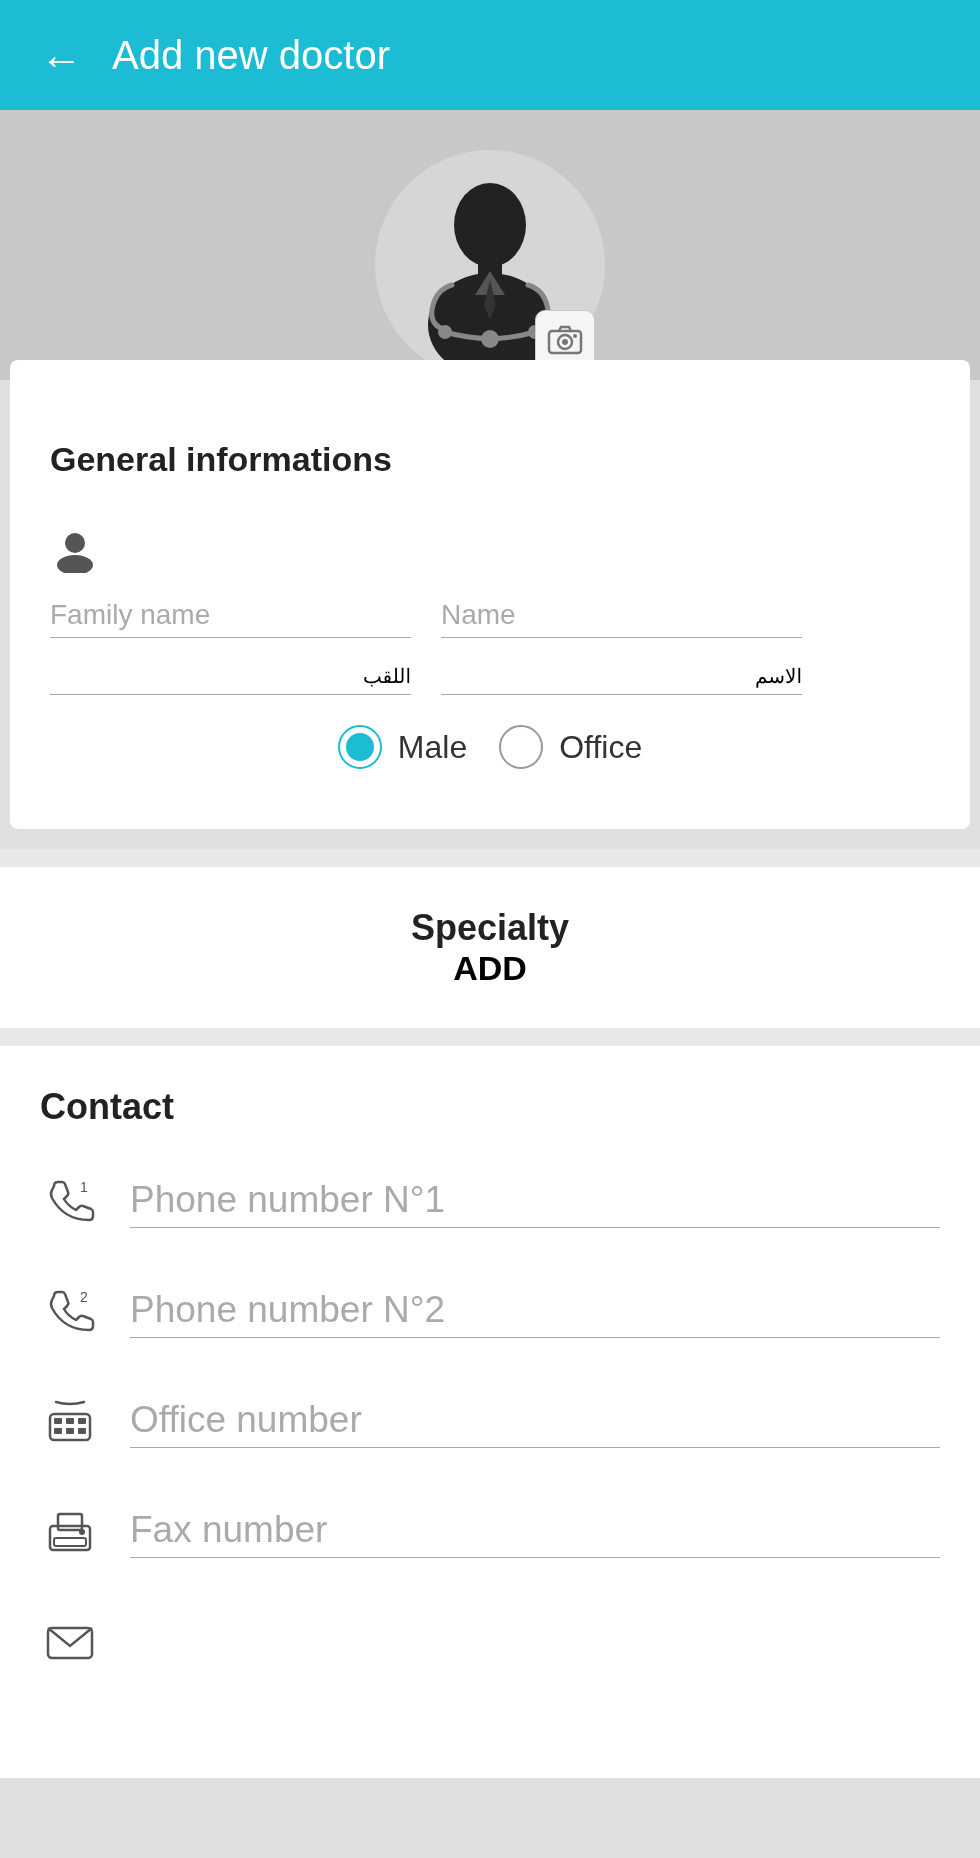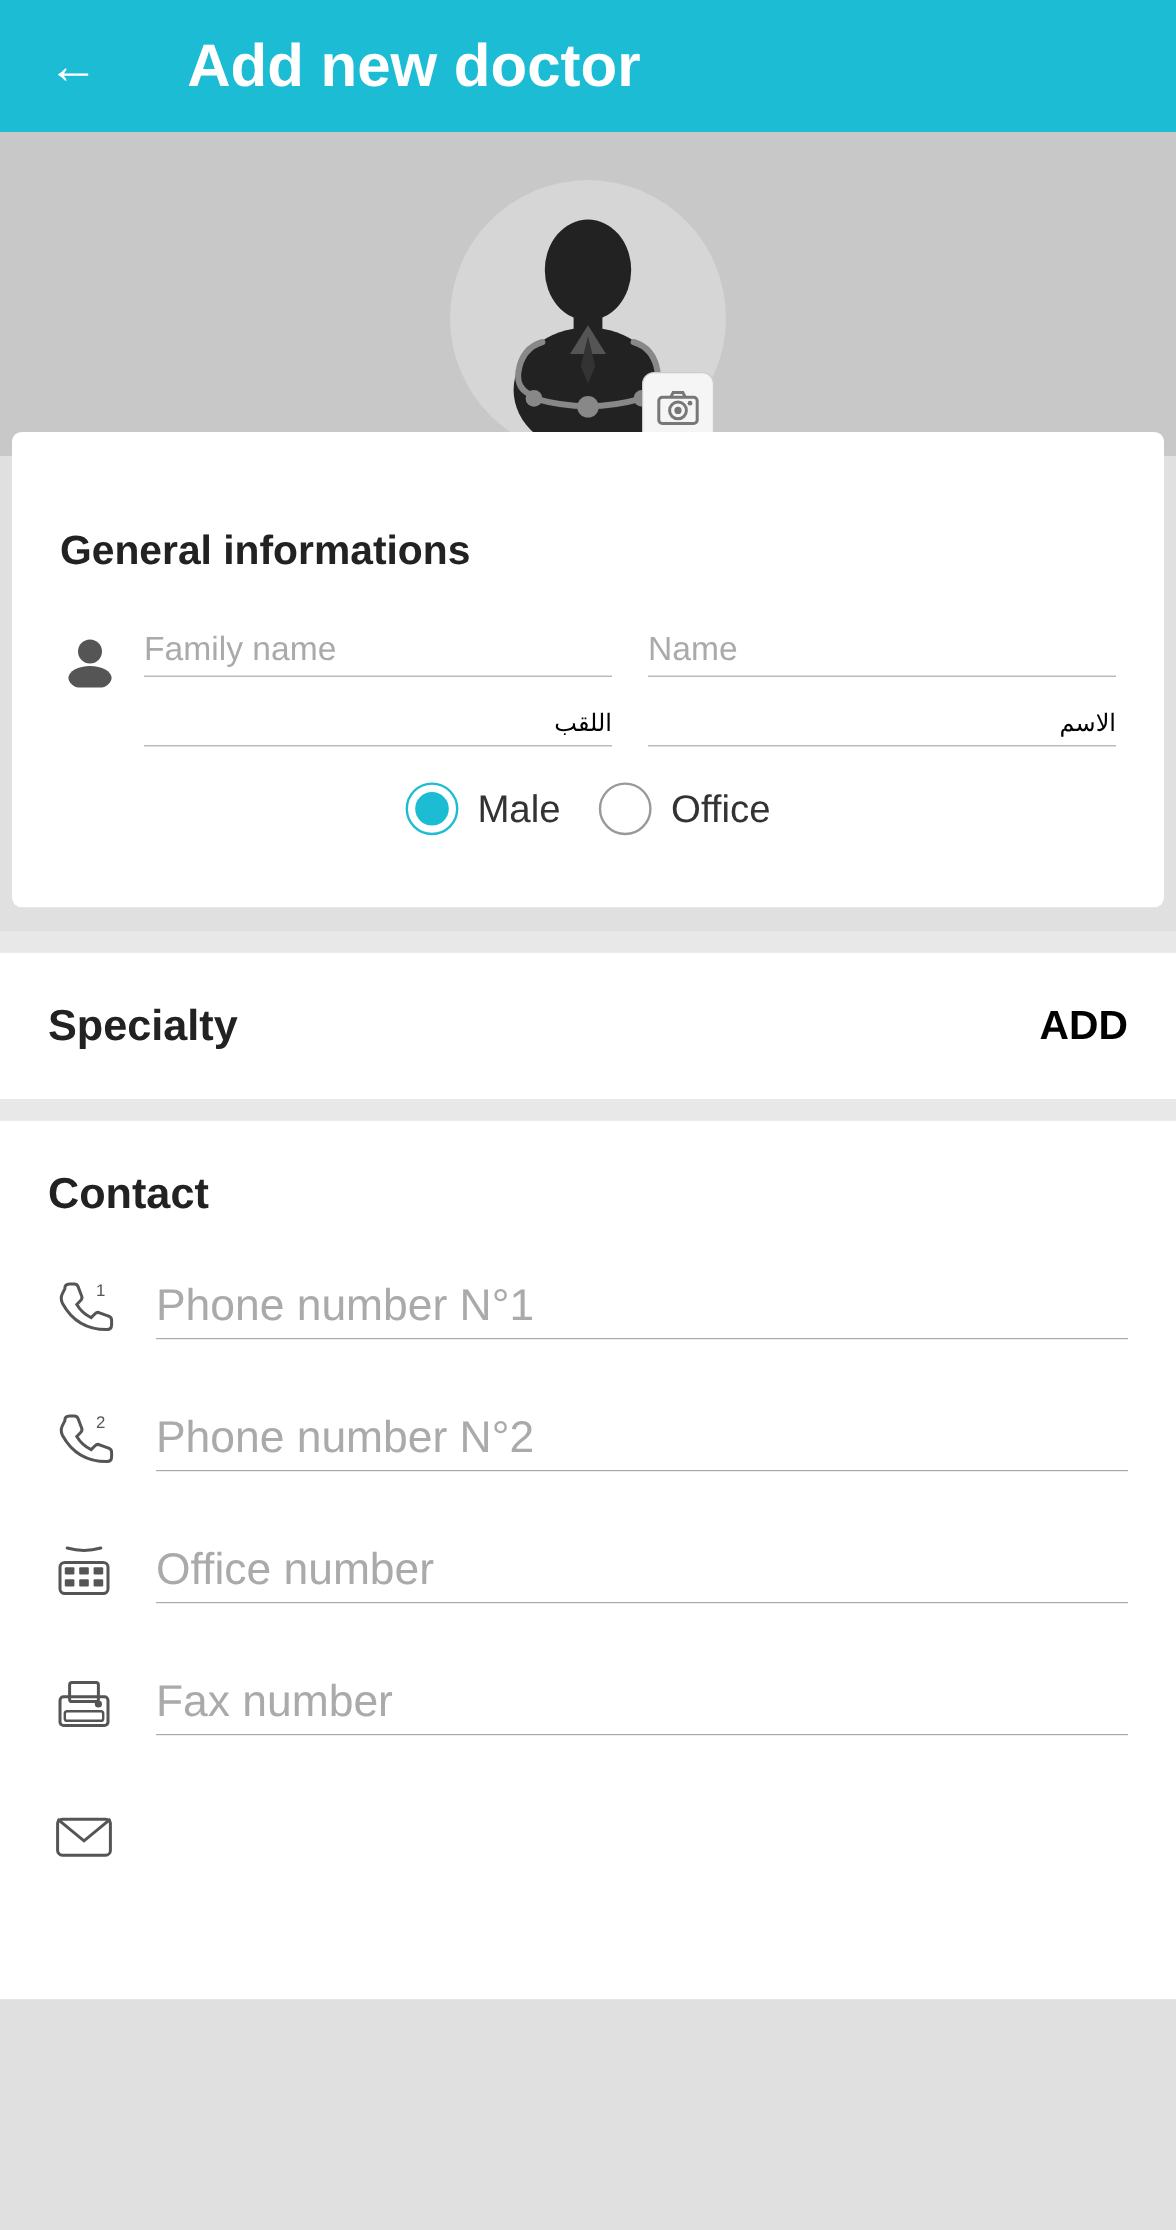--- a/index.html
+++ b/index.html
@@ -29,23 +29,22 @@
     .header-back-btn {
       color: white;
       font-size: 42px;
       cursor: pointer;
       line-height: 1;
       font-weight: 300;
     }
 
     .header-title {
       color: white;
-      font-size: 50px;
-      font-weight: 700;
-      margin-left: 44px;
+      font-size: 40px;
+      font-weight: 400;
     }
 
     
     .avatar-section {
       background-color: #c8c8c8;
       display: flex;
       justify-content: center;
       align-items: flex-end;
       padding-top: 40px;
       position: relative;
@@ -113,20 +112,21 @@
       color: #222;
       margin-bottom: 40px;
     }
 
     
     .form-row {
       display: flex;
       align-items: flex-start;
       gap: 20px;
       margin-bottom: 30px;
+      flex-direction: column;
     }
 
     .form-icon {
       font-size: 38px;
       color: #555;
       margin-top: 10px;
       flex-shrink: 0;
       width: 50px;
       display: flex;
       align-items: flex-end;
@@ -226,20 +226,21 @@
       margin: 0;
     }
 
     
     .specialty-section {
       background-color: white;
       padding: 40px 40px;
       display: flex;
       justify-content: space-between;
       align-items: center;
+      flex-direction: column;
     }
 
     .specialty-title {
       font-size: 36px;
       font-weight: 600;
       color: #222;
     }
 
     .add-btn {
       font-size: 34px;

